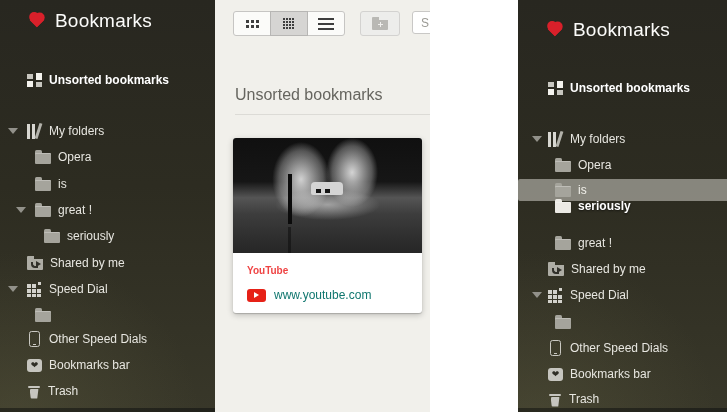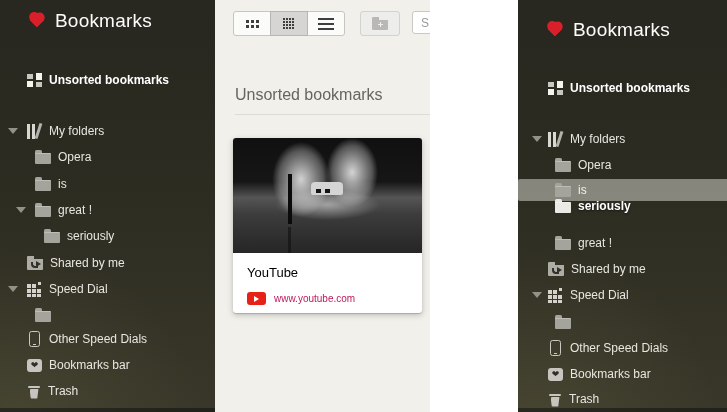--- a/index.html
+++ b/index.html
@@ -152,26 +152,26 @@
       radial-gradient(ellipse 36px 48px at 63% 30%, rgba(228,228,228,.92), rgba(210,210,210,.35) 55%, transparent 72%),
       radial-gradient(ellipse 75px 22px at 50% 58%, rgba(190,190,190,.75), transparent 70%),
       linear-gradient(180deg,#101010 0%,#161616 38%,#555 52%,#3d3d3d 66%,#303030 84%,#262626 100%);}
   .car{position:absolute;left:78px;top:44px;width:32px;height:13px;background:#d4d4d4;
       border-radius:4px 4px 2px 2px;}
   .car::after{content:"";position:absolute;left:5px;bottom:2px;width:5px;height:4px;background:#141414;
       box-shadow:9px 0 #141414;}
   .pole{position:absolute;left:55px;top:36px;width:4px;height:50px;background:#0b0b0b;}
   .pole::after{content:"";position:absolute;left:0;top:53px;width:3px;height:26px;background:rgba(12,12,12,.55);}
   .card-info{padding:10px 14px;}
-  .card-title{font-size:13px;font-weight:400;color:#000000;margin:2px 0 12px 0;}
+  .card-title{font-size:10px;font-weight:700;color:#ef4444;margin:2px 0 12px 0;}
   .card-site{display:flex;align-items:center;gap:8px;}
   .yt{position:relative;width:19px;height:13px;background:#e62117;border-radius:3px;flex:none;}
   .yt::after{content:"";position:absolute;left:7px;top:3.5px;border-top:3px solid transparent;
       border-bottom:3px solid transparent;border-left:5px solid #fff;}
-  .card-url{font-size:10px;color:#be185d;}
+  .card-url{font-size:12px;color:#0f766e;}
 </style>
 </head>
 <body>
 
 <div id="stage">
 
   <aside class="sidebar left">
     <div class="sb-header">
       <span class="heart"></span>
       <span class="sb-title">Bookmarks</span>

